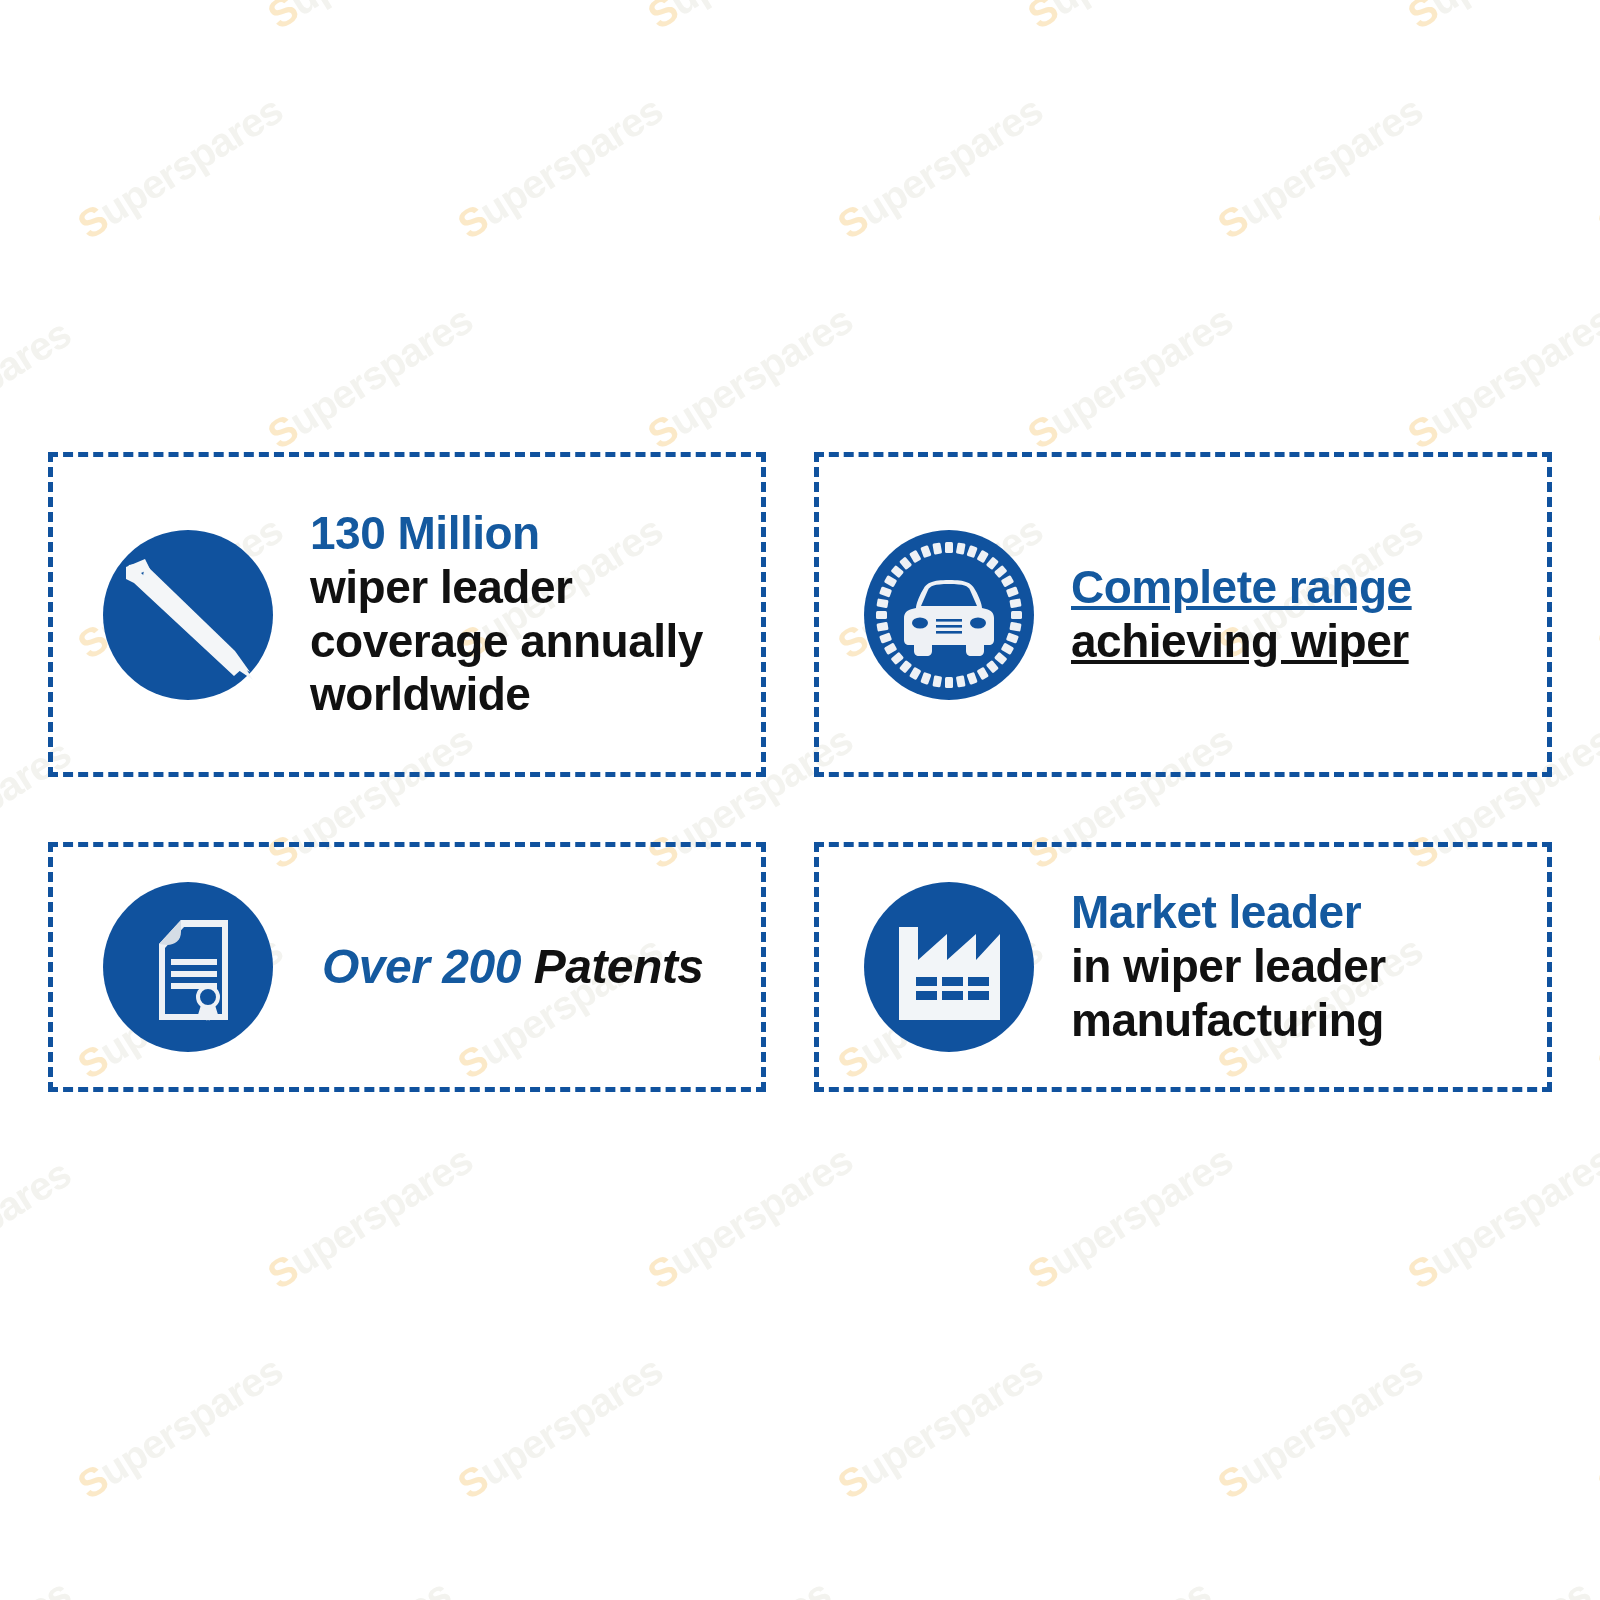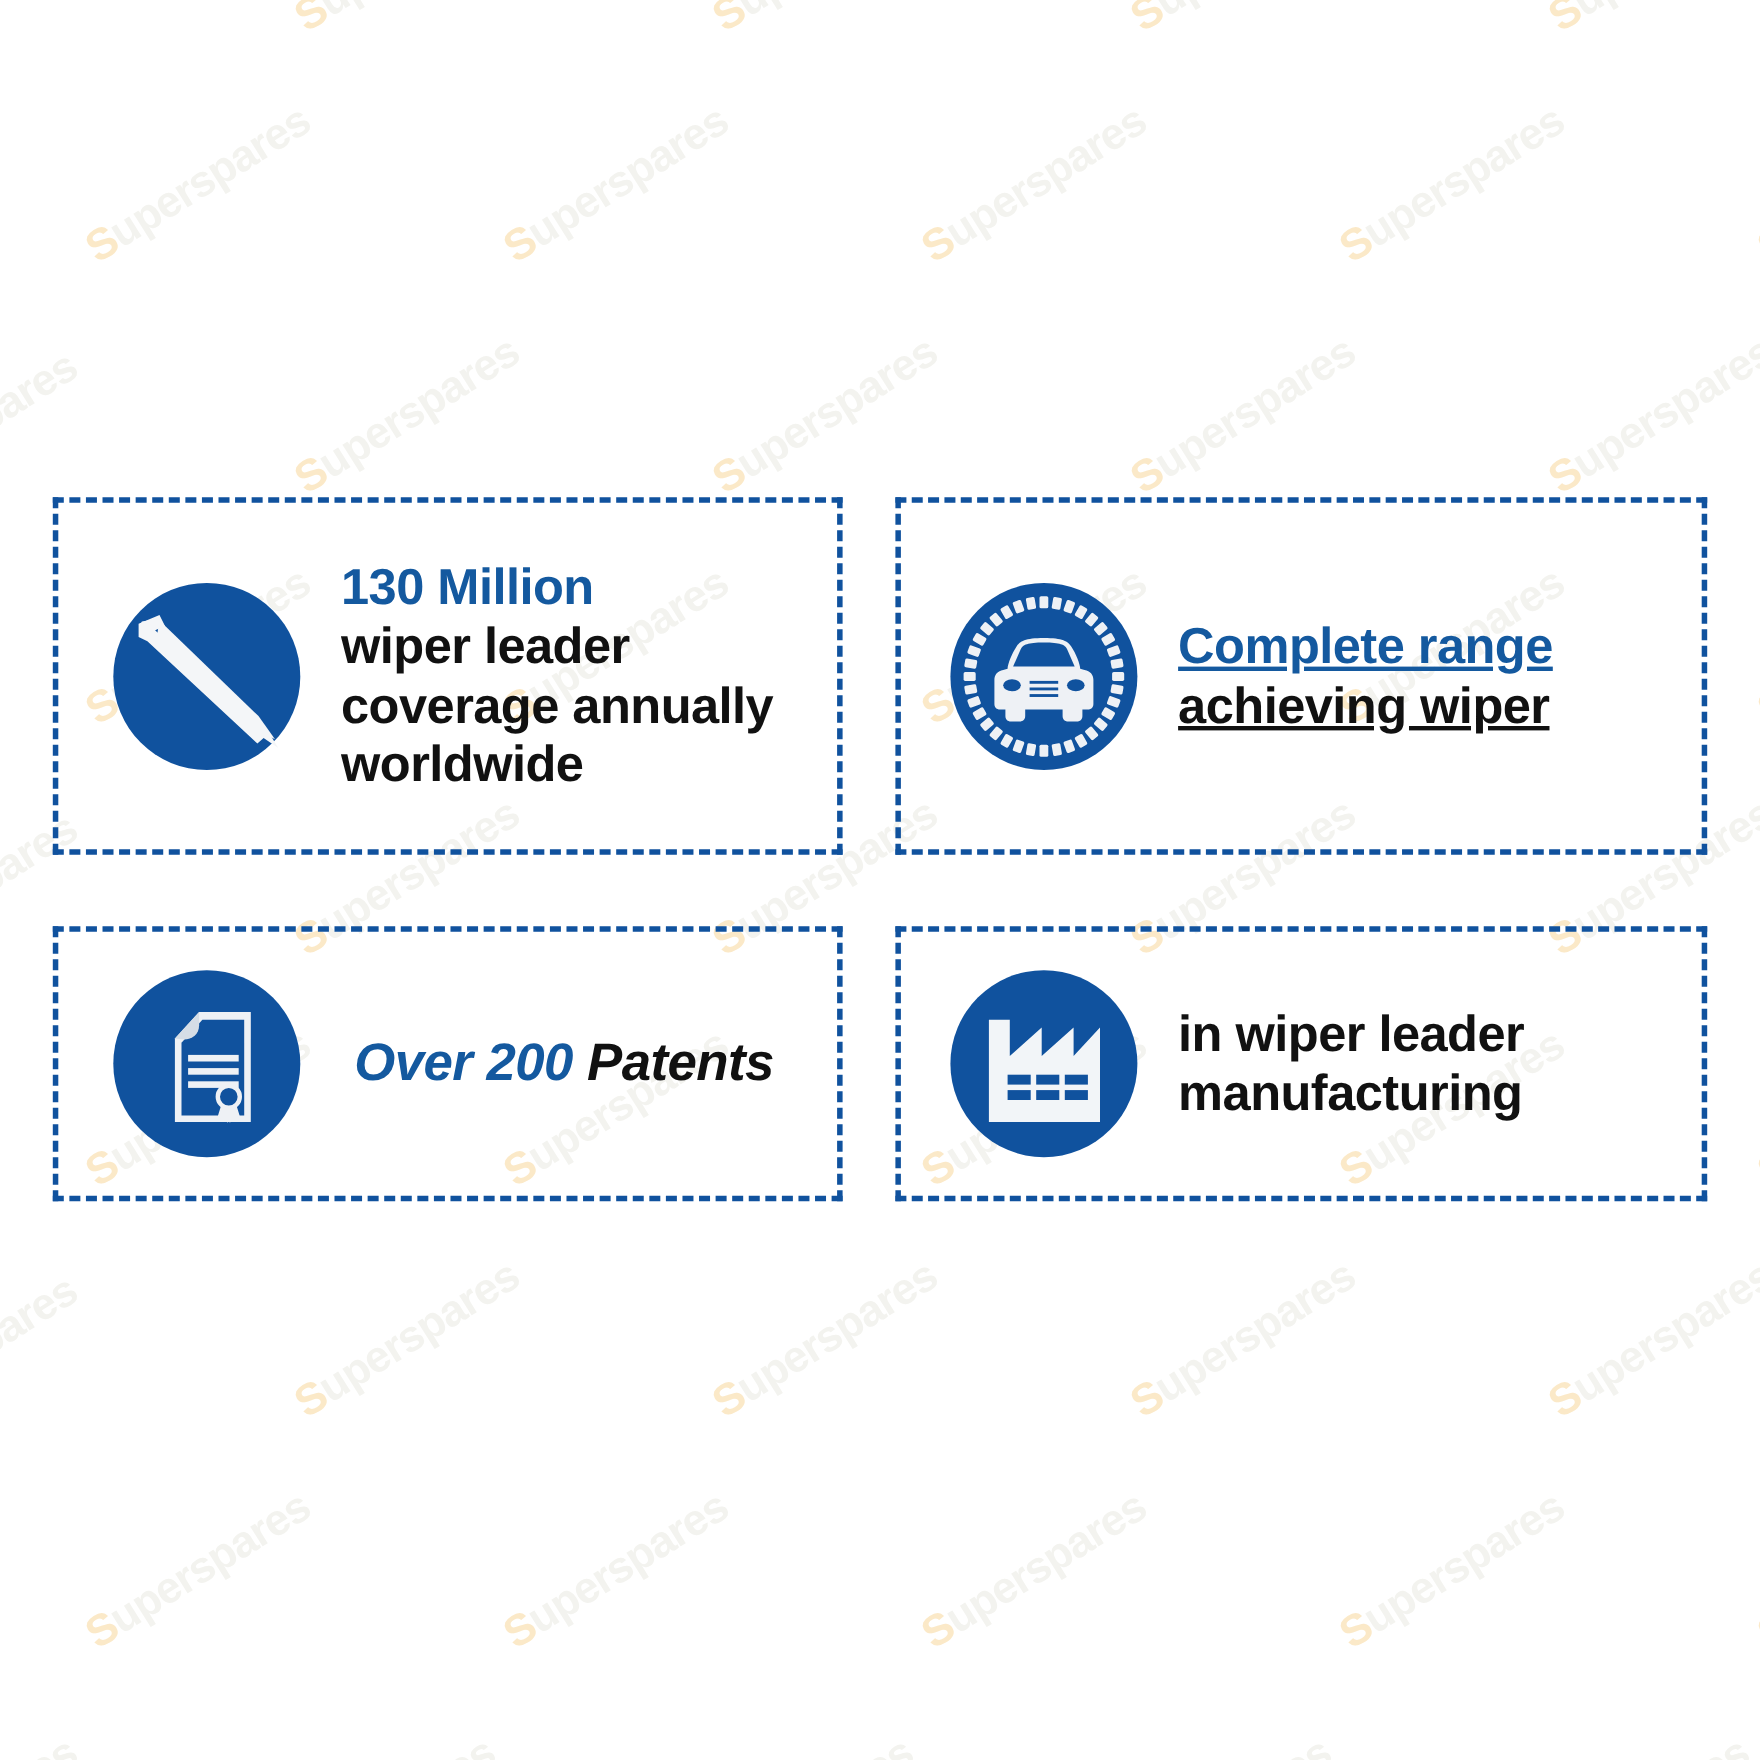--- a/index.html
+++ b/index.html
@@ -278,18 +278,19 @@
 
         <rect x="62" y="105" width="21" height="9" fill="#10529e"></rect>
         <rect x="88" y="105" width="21" height="9" fill="#10529e"></rect>
         <rect x="114" y="105" width="21" height="9" fill="#10529e"></rect>
         <rect x="62" y="119" width="21" height="9" fill="#10529e"></rect>
         <rect x="88" y="119" width="21" height="9" fill="#10529e"></rect>
         <rect x="114" y="119" width="21" height="9" fill="#10529e"></rect>
       </svg>
     </div>
     <div class="panel-text">
+      <div class="line accent">Market leader</div>
       <div class="line">in wiper leader</div>
       <div class="line">manufacturing</div>
     </div>
   </div>
 
 </div>
 
 </body></html>

